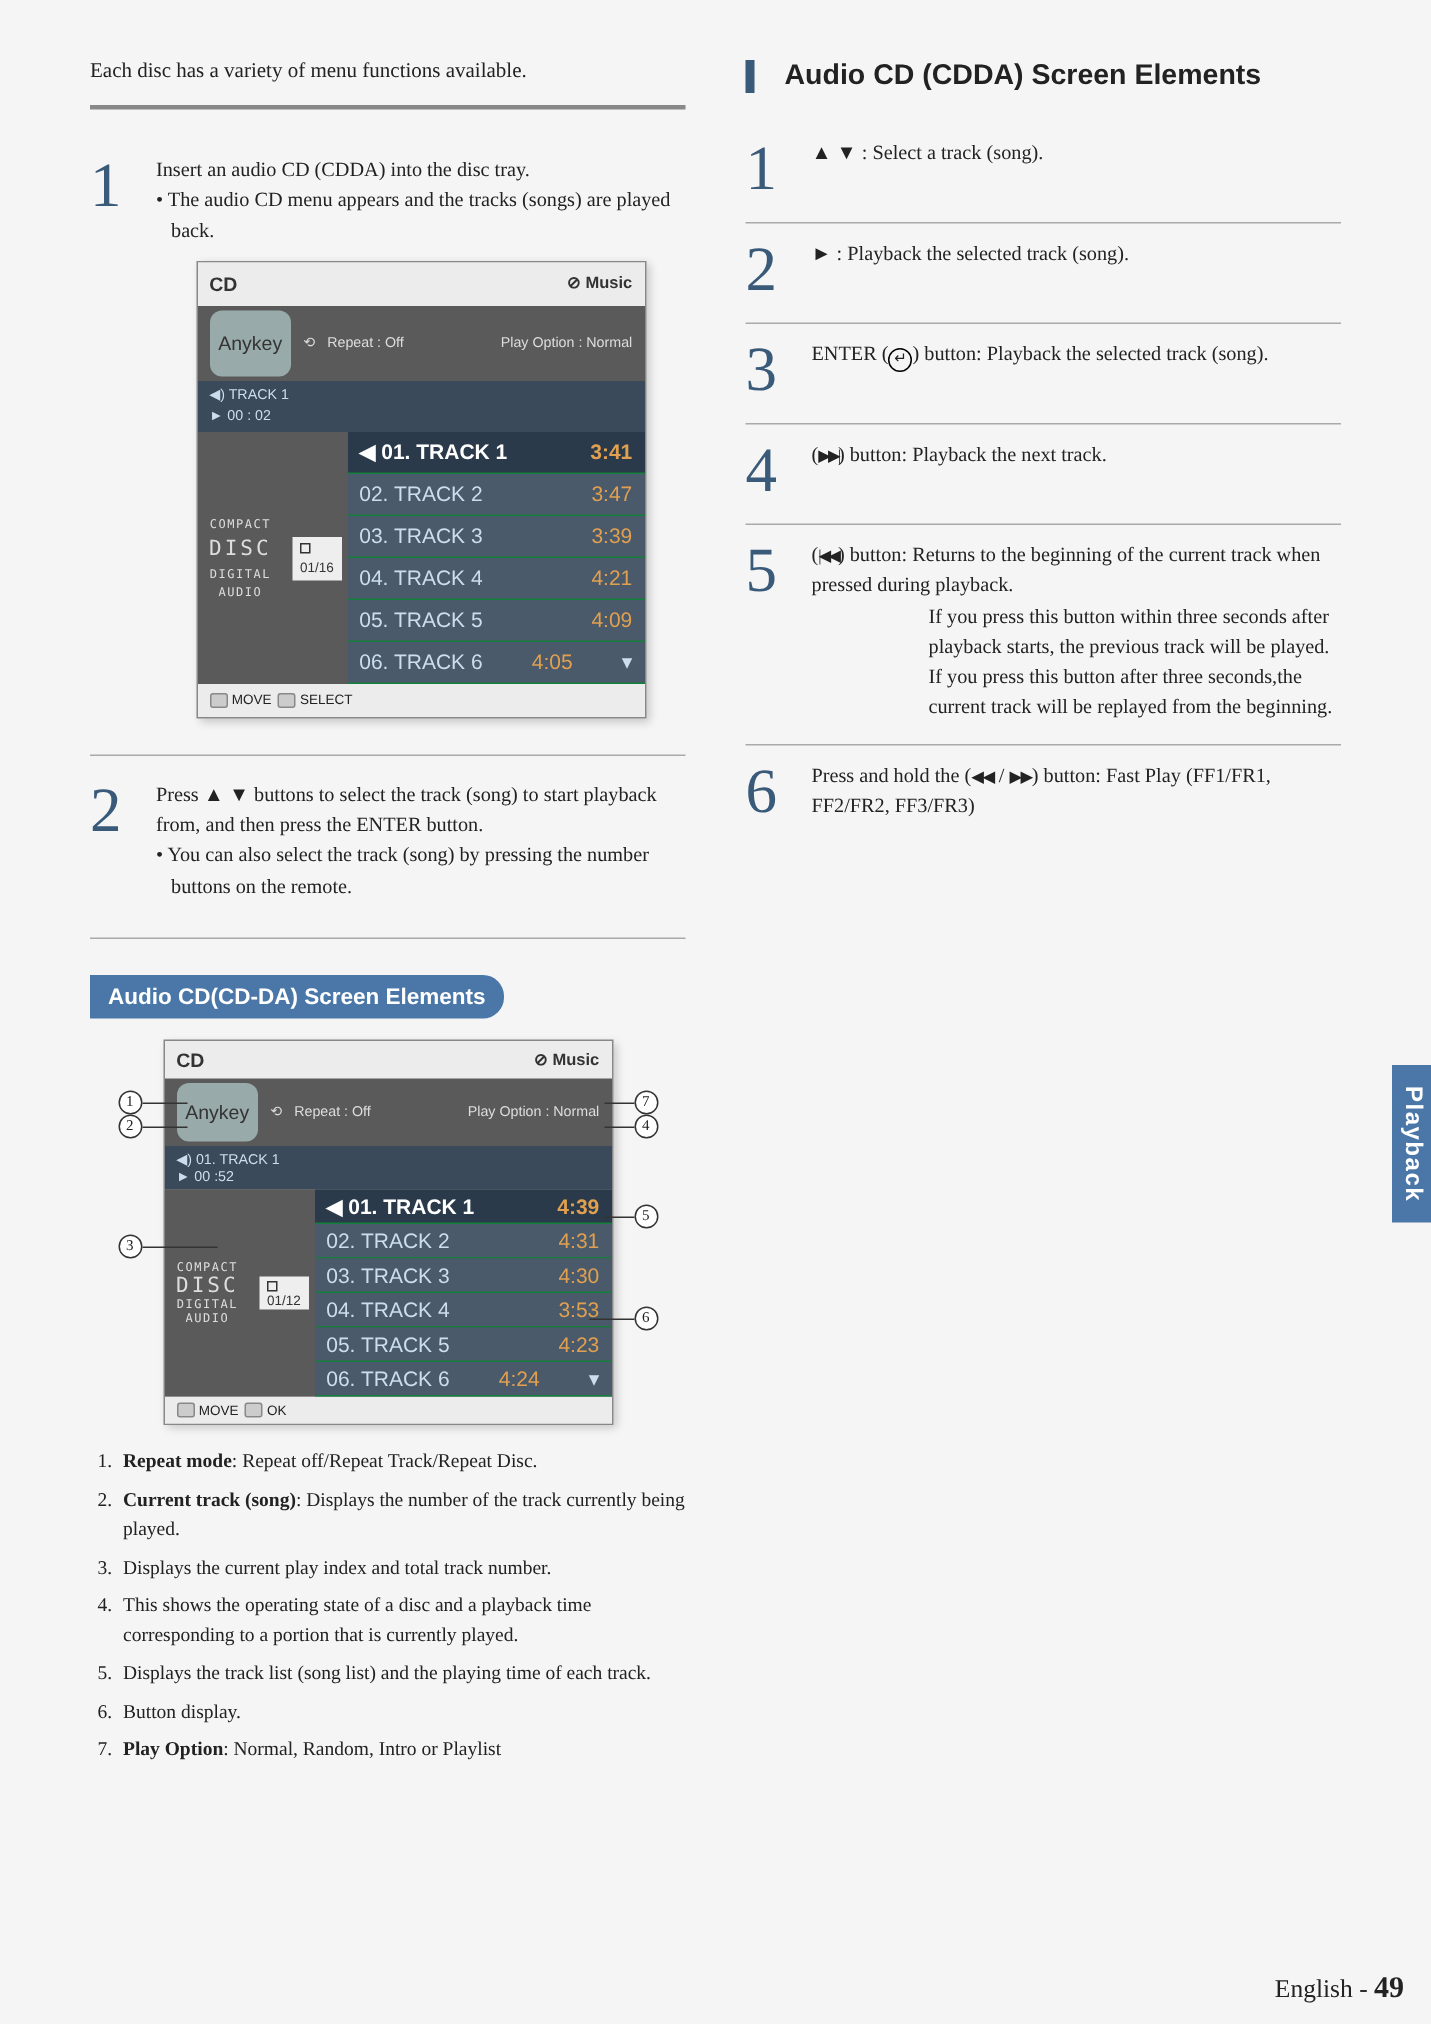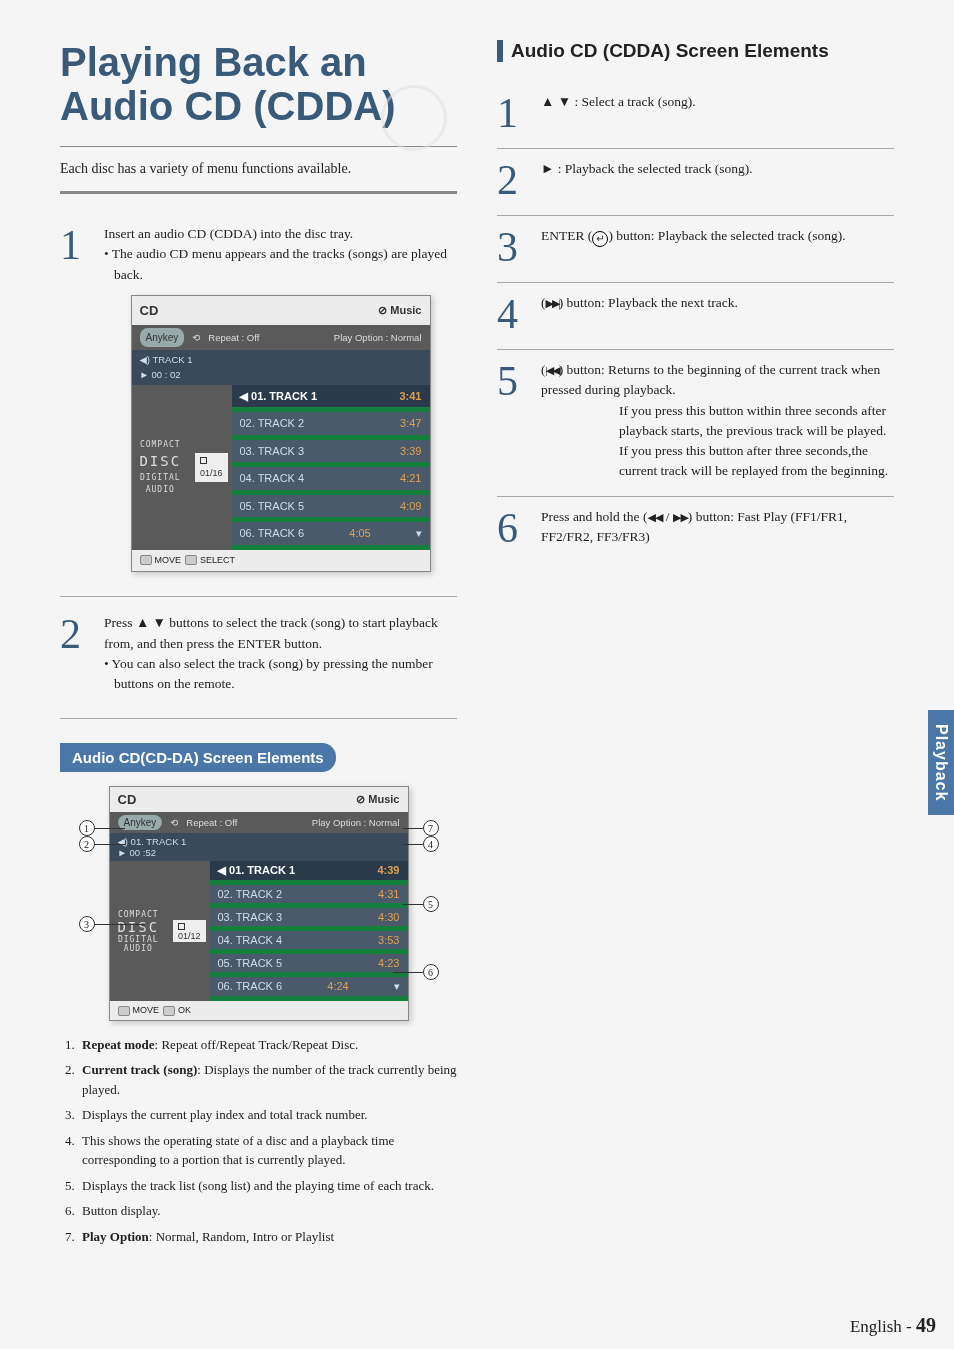--- a/index.html
+++ b/index.html
@@ -70,21 +70,21 @@
     font-weight: bold;
     color: #333;
     font-size: 13px;
   }
   .ui-titlebar .mus { font-size: 11px; }
   .ui-sub1 {
     background: #5a5a5a; color: #ddd;
     display: flex; align-items: center; padding: 3px 8px; gap: 8px;
     font-size: 9.5px;
   }
-  .ui-sub1 .pill { background: #9aa; color:#333; border-radius: 8px; padding: 2px 6px; font-size: 10px;}
+  .ui-sub1 .pill { background: #9aa; color:#333; border-radius: 8px; padding: 12px 6px; font-size: 13px;}
   .ui-sub1 .spacer { flex:1; }
   .ui-sub2 {
     background: #3a4a5a; color: #cde;
     display: flex; justify-content: space-between; padding: 3px 8px;
     font-size: 9.5px;
     flex-direction: column;
   }
   .ui-body { display: flex; background: #444; }
   .ui-left {
     width: 100px; background: #5a5a5a;
@@ -98,22 +98,22 @@
   }
   .disc-logo .big { font-size: 14px; font-weight:normal; letter-spacing: 2px; }
   .counter-box { background:#eee; color:#333; padding:1px 5px; font-size:9px; }
   .counter-box .sq { display:inline-block; width:7px;height:7px; border:1px solid #333; margin-right:2px; vertical-align:middle;}
   .ui-tracks { flex:1; }
   .ui-track {
     display:flex; justify-content:space-between;
     padding: 3px 8px;
     color: #cde;
     background: #4a5a6a;
-    font-size: 11px;
-    border-bottom: 5px solid #15803d;
+    font-size: 14px;
+    border-bottom: 1px solid #15803d;
   }
   .ui-track.sel { background:#2a3a4a; color:#fff; font-weight:bold; }
   .ui-track .t { color: #e0a050; }
   .ui-footer {
     background: #ececec; padding: 4px 8px;
     font-size: 9px; display:flex; gap:4px; align-items:center;
   }
   .ui-footer .key { display:inline-block; background:#ccc; border:1px solid #888; border-radius:2px; width:12px;height:10px; margin-right:3px; vertical-align:middle;}
   
   
@@ -140,21 +140,21 @@
     background:#fff;
   }
   .anno-line { position:absolute; background:#333; height:1px; }
   
   
   .num-list { font-size: 13px; line-height: 1.5; padding-left: 18px; margin-top: 6px;}
   .num-list li { margin-bottom: 6px; padding-left: 4px; }
   
   
   .sect-head {
-    display:flex; align-items:center; gap:8px;
+    display:flex; align-items:center; gap:20px;
     font-family: Arial, sans-serif;
     font-weight: bold; font-size: 19px;
     margin-bottom: 20px;
   }
   .sect-head .bar { width:6px; height:22px; background:#3a5a7a; }
   
   .rstep { display:flex; gap:14px; padding: 10px 0 14px; border-bottom:1px solid #aaa; }
   .rstep:last-child { border-bottom:none; }
   .rstep .step-num { font-size: 42px; color:#3a5a7a; min-width:30px; }
   .rstep .step-body { font-size:13.5px; line-height:1.5; }
@@ -187,21 +187,20 @@
   .page-footer .pn { font-weight:bold; font-size: 20px; }
 </style>
 </head>
 <body>
 
 <div class="page">
 <div class="columns">
 
 <div class="col">
 
-  <h1 class="main-heading">Playing Back an Audio CD (CDDA)</h1>
   <p class="intro-text">Each disc has a variety of menu functions available.</p>
   <hr class="intro-rule">
 
   
   <div class="step">
     <div class="step-num">1</div>
     <div class="step-body">
       <div>Insert an audio CD (CDDA) into the disc tray.</div>
       <div class="sub">• The audio CD menu appears and the tracks (songs) are played back.</div>
 

